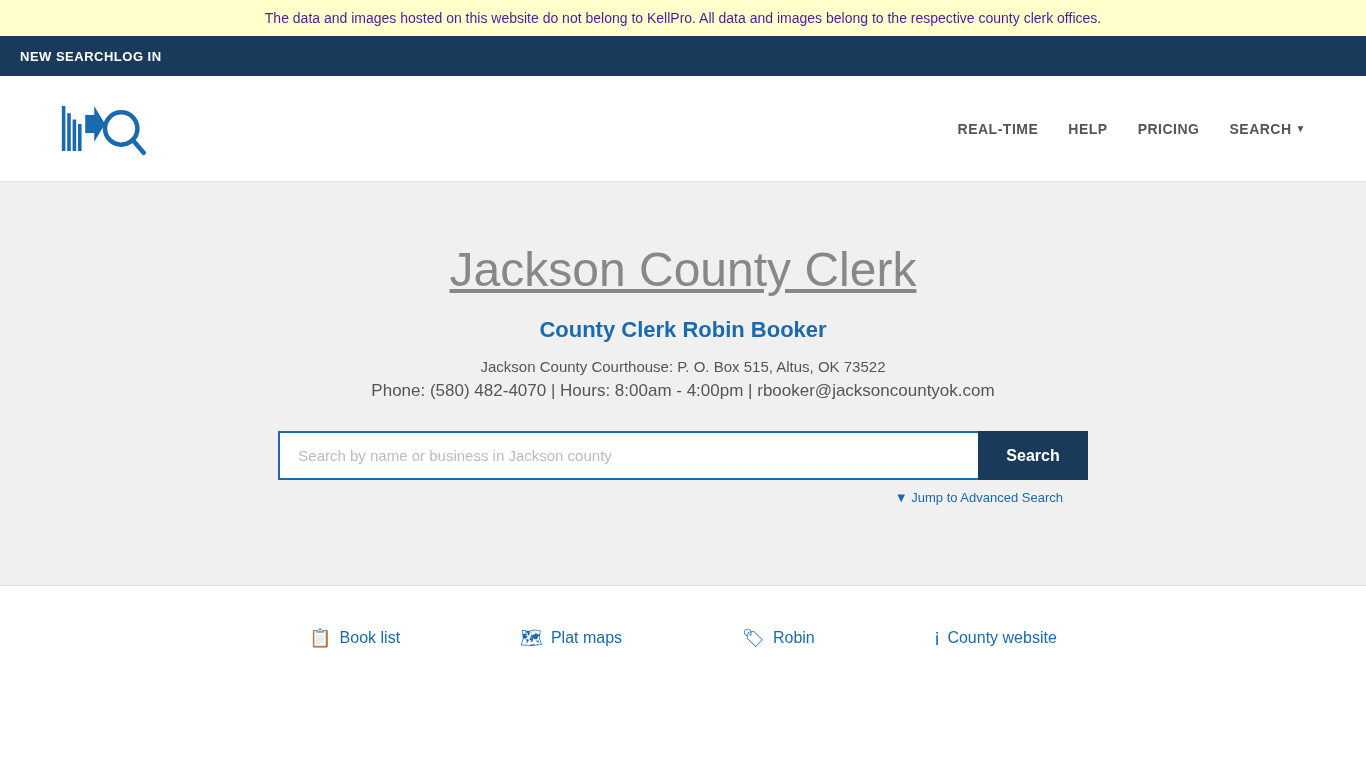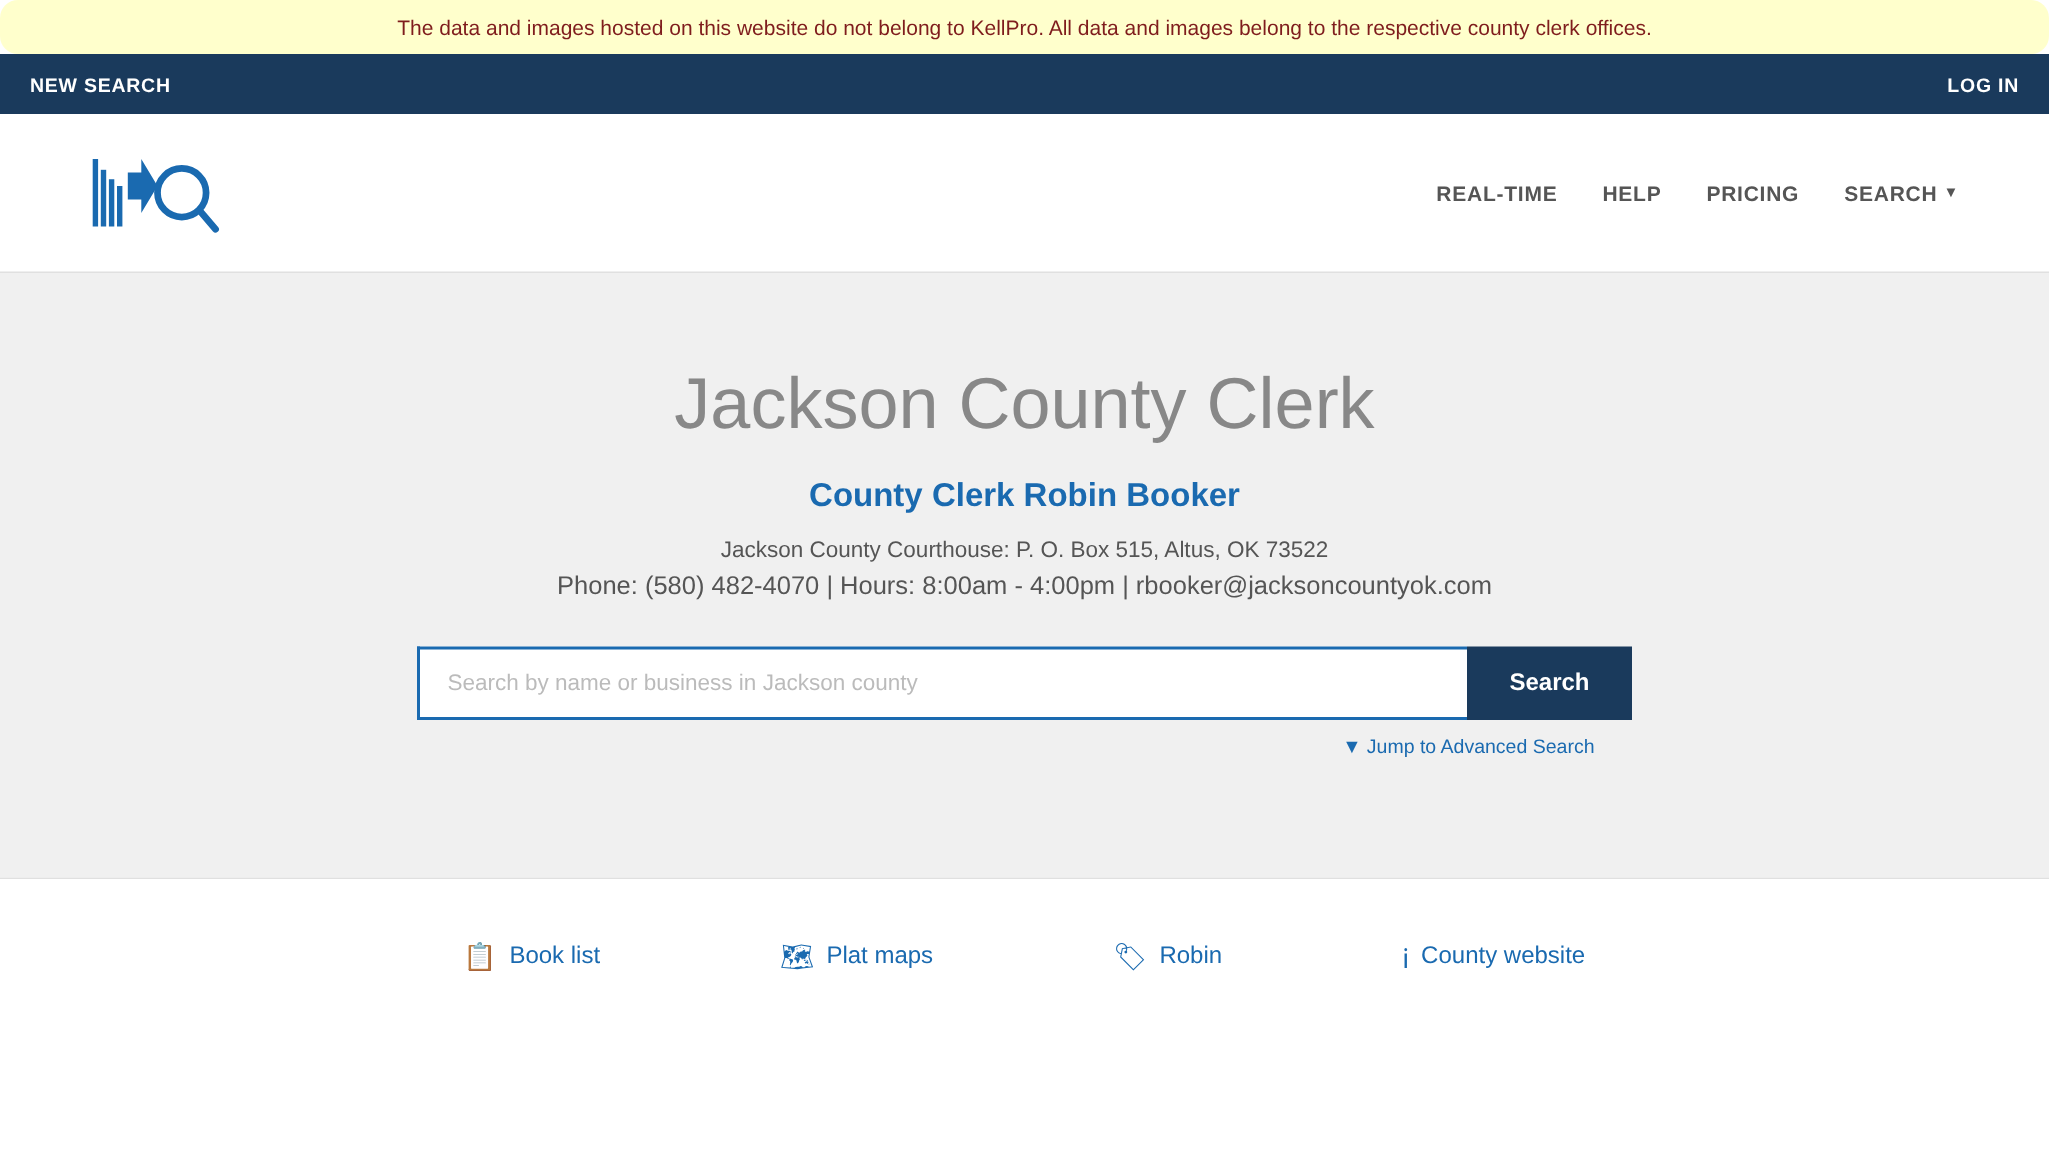--- a/index.html
+++ b/index.html
@@ -4,29 +4,27 @@
   <style>
     * { box-sizing: border-box; margin: 0; padding: 0; }
     body { font-family: Arial, sans-serif; background: #fff; color: #333; }
 
     
     .banner {
       background: #ffffcc;
       text-align: center;
       padding: 10px 32px;
       font-size: 14px;
-      color: #7f1d1d;
-      border-radius: 12px;
+      color: #4c1d95;
     }
 
     
     .top-nav {
       background: #1a3a5c;
       display: flex;
-      justify-content: space-between;
       align-items: center;
       padding: 0 20px;
       height: 40px;
     }
     .top-nav a {
       color: #fff;
       text-decoration: none;
       font-size: 13px;
       font-weight: bold;
       letter-spacing: 0.5px;
@@ -75,20 +73,21 @@
     .hero {
       background: #f0f0f0;
       padding: 60px 20px 80px;
       text-align: center;
     }
     .hero h1 {
       font-size: 48px;
       font-weight: 300;
       color: #888;
       margin-bottom: 20px;
+      text-decoration: underline;
     }
     .hero h2 {
       font-size: 22px;
       font-weight: bold;
       color: #1a6ab0;
       margin-bottom: 15px;
     }
     .hero .address {
       font-size: 15px;
       color: #555;

